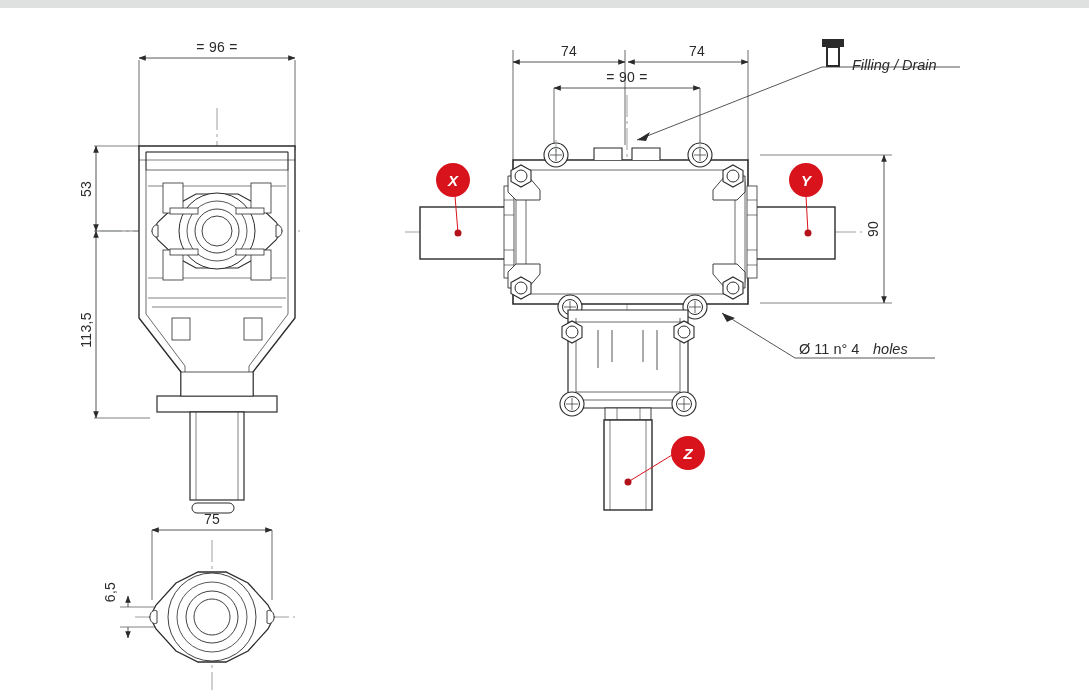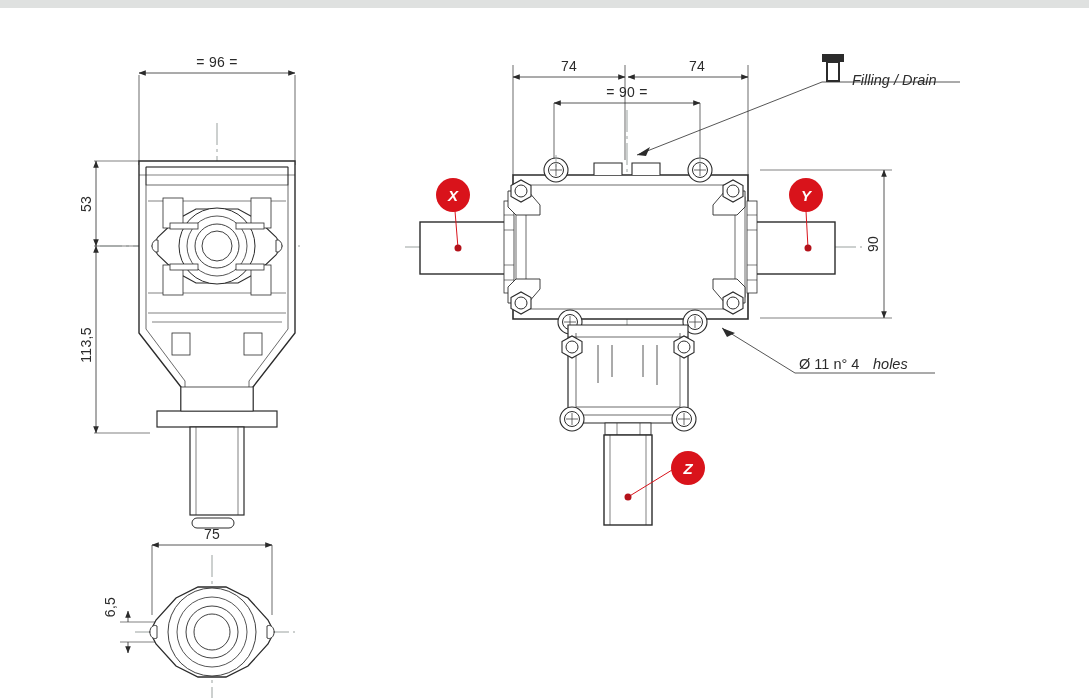--- a/index.html
+++ b/index.html
@@ -2,21 +2,21 @@
 <html><head>
 <meta charset="utf-8">
 <style>
   html,body{margin:0;padding:0;}
   body{
     width:1089px;height:698px;background:#ffffff;
     font-family:"Liberation Sans", sans-serif;
     overflow:hidden;position:relative;
   }
   #topband{position:absolute;left:0;top:0;width:1089px;height:8px;background:#dfe1e0;}
-  #stage{position:absolute;left:0;top:15px;width:1089px;height:551px;}
+  #stage{position:absolute;left:0;top:0;width:1089px;height:551px;}
   svg{display:block;}
   text{font-family:"Liberation Sans", sans-serif;fill:#2b2b2b;}
   .dimtxt{font-size:14px;letter-spacing:0.3px;}
   .notetxt{font-size:14.5px;font-style:italic;}
   .holetxt{font-size:14.5px;}
   .holetxt-it{font-size:14.5px;font-style:italic;}
   .badgetxt{font-size:15px;font-weight:bold;fill:#ffffff;font-style:italic;}
 </style>
 </head>
 <body>

